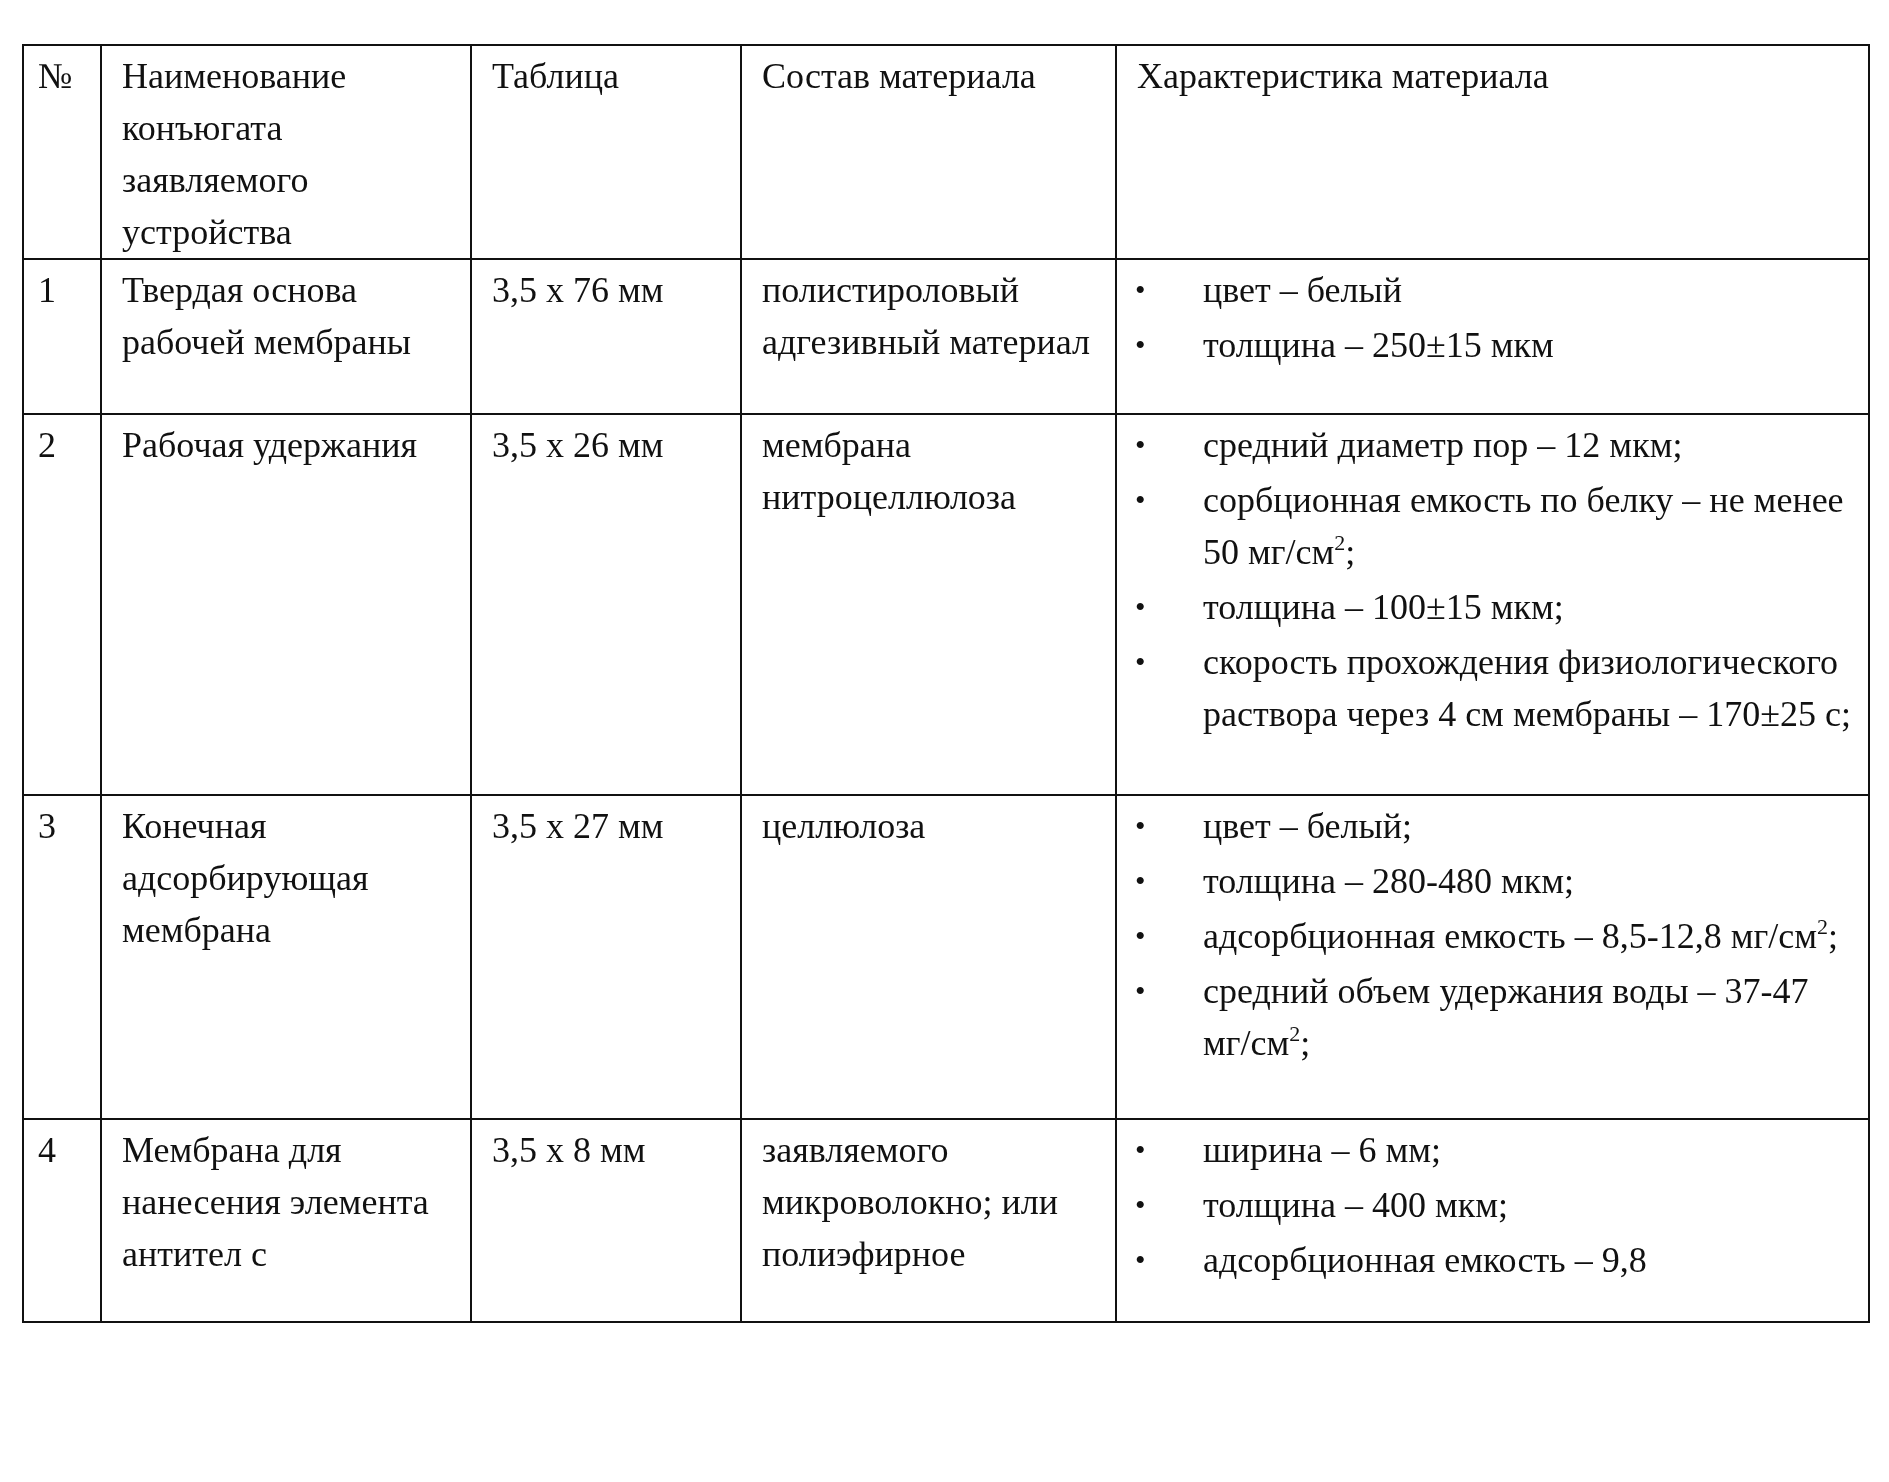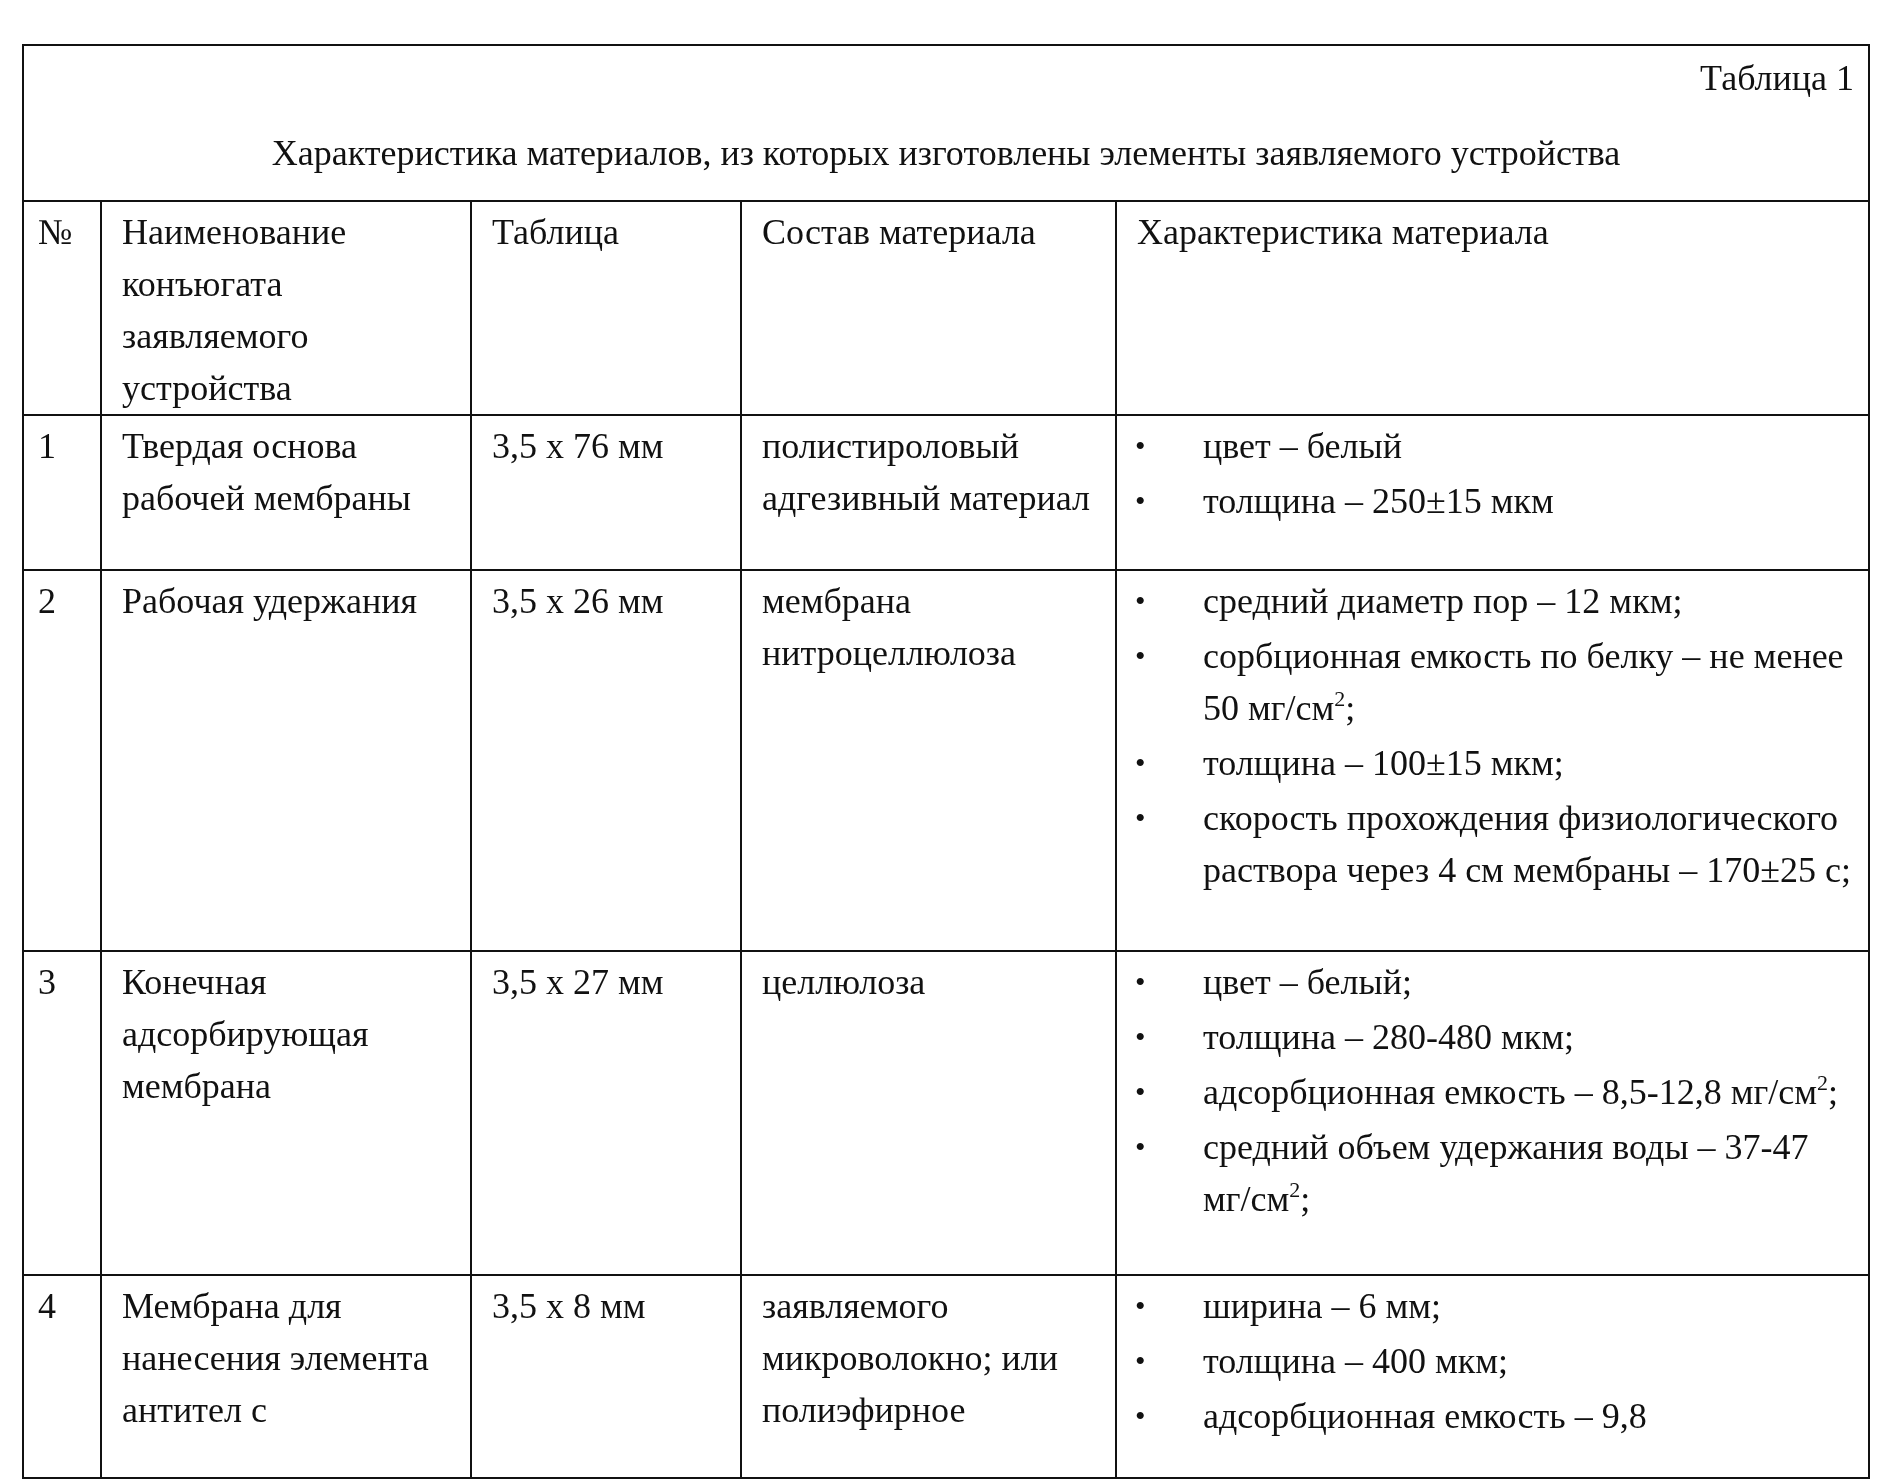--- a/index.html
+++ b/index.html
@@ -87,26 +87,20 @@
 
 <table class="doc-table">
   <colgroup>
     <col style="width:78px">
     <col style="width:370px">
     <col style="width:270px">
     <col style="width:375px">
     <col style="width:753px">
   </colgroup>
   <tbody>
-      <tr>
-    <td colspan="5" class="caption-cell">
-      <div class="table-number">Таблица 1</div>
-      <div class="table-title">Характеристика материалов, из которых изготовлены элементы заявляемого устройства</div>
-    </td>
-  </tr>
 
   <tr class="row-header">
     <td class="num-cell">
           <div class="cell-text">№</div>
         </td>
     <td>
           <div class="cell-text">Наименование конъюгата заявляемого устройства</div>
         </td>
     <td>
           <div class="cell-text">Таблица</div>

